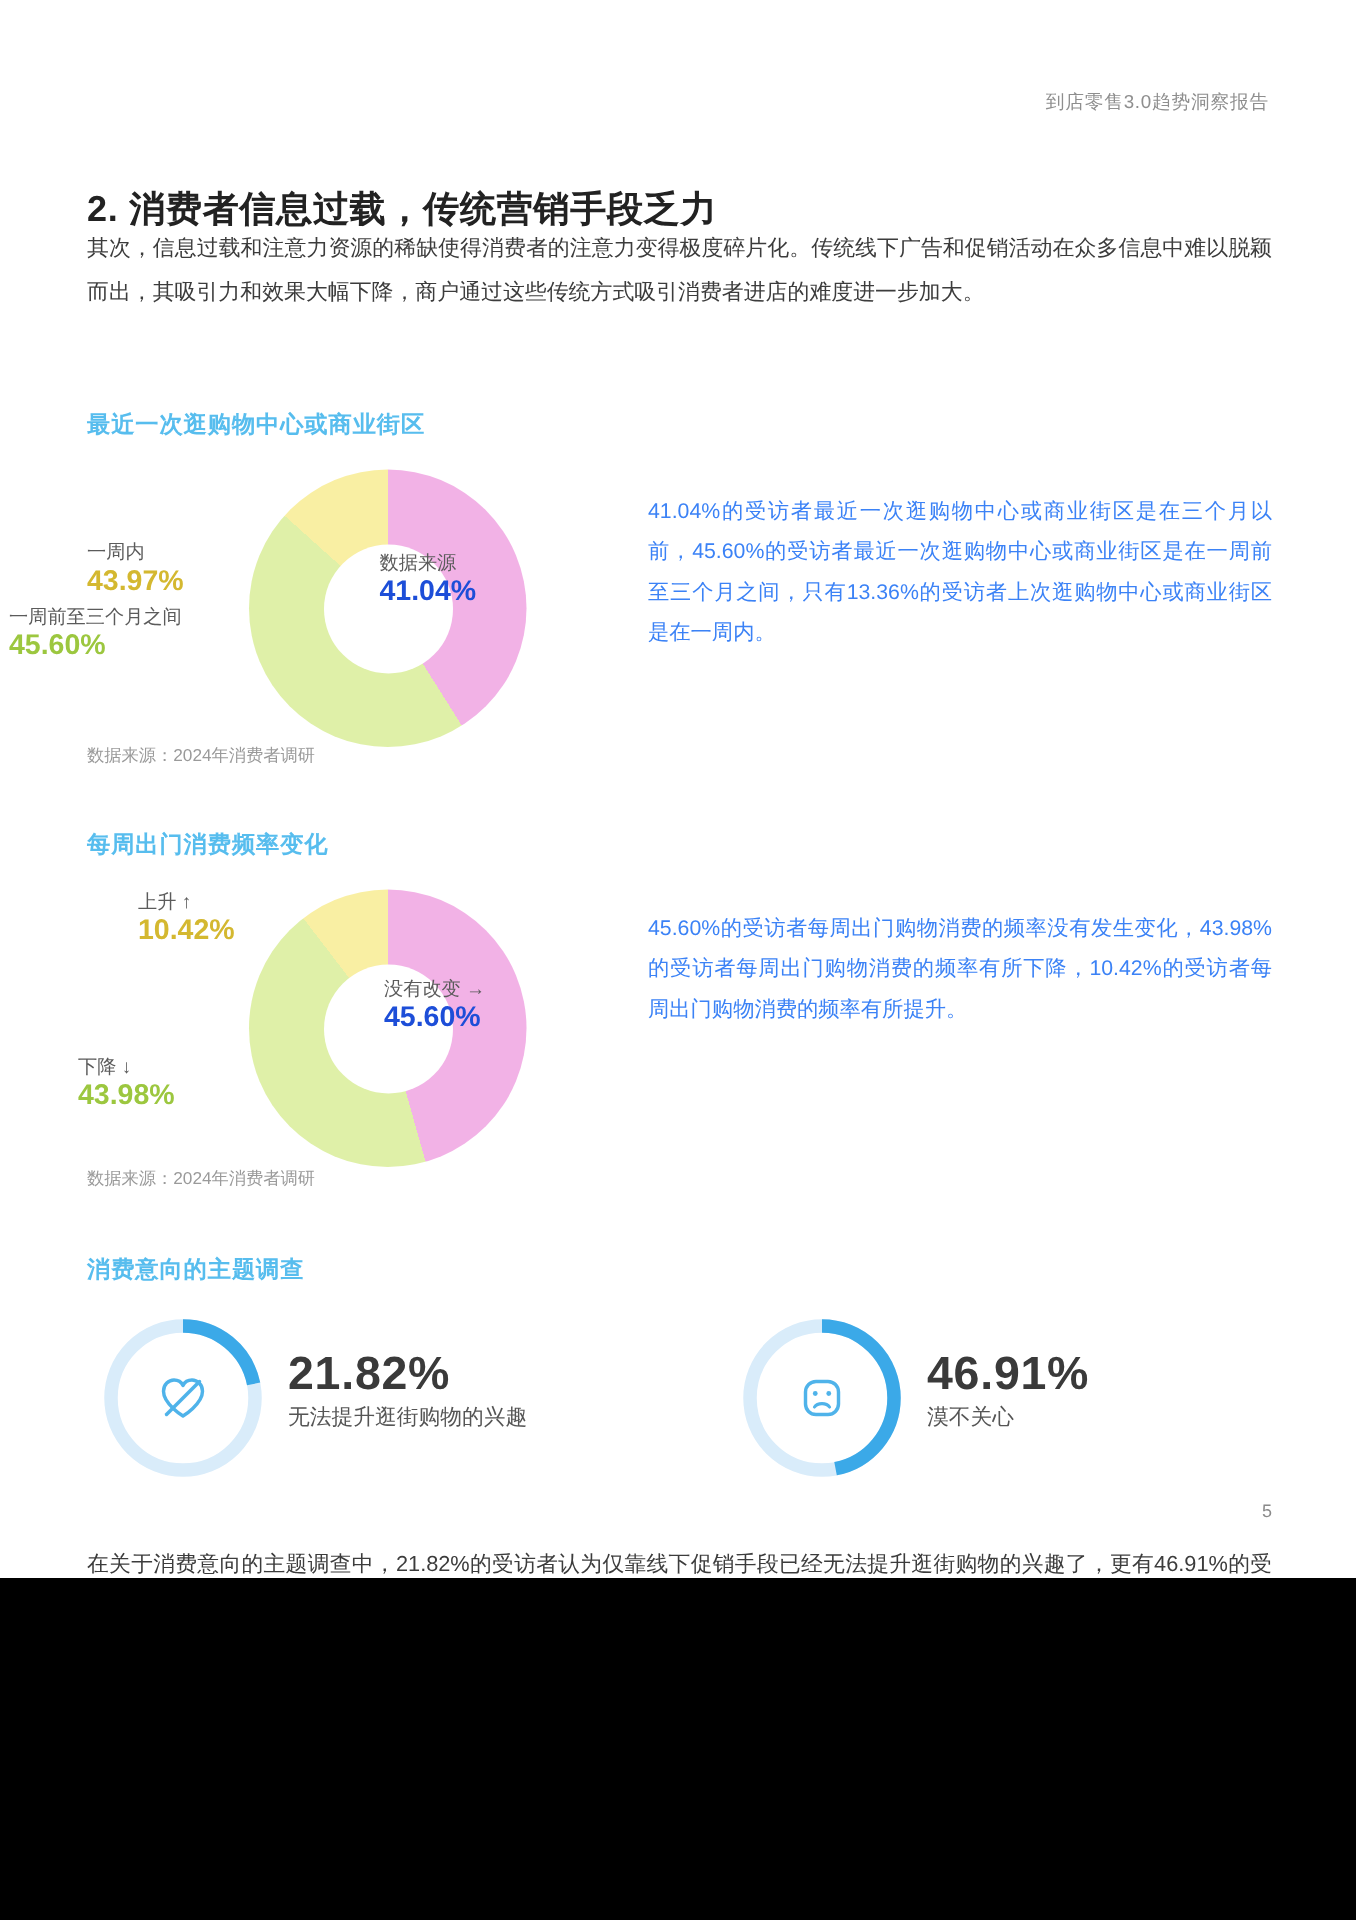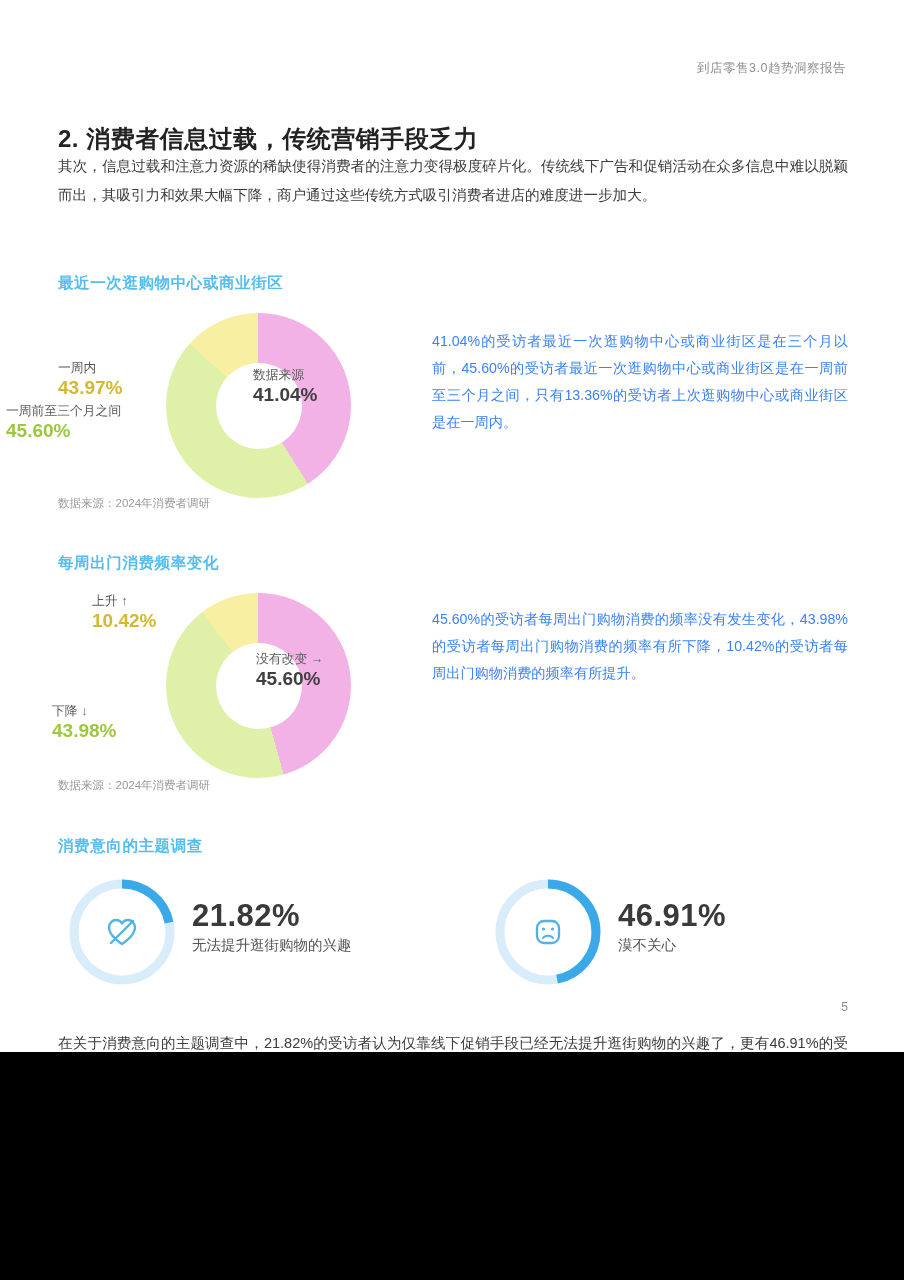--- a/index.html
+++ b/index.html
@@ -104,21 +104,21 @@
   }
   .dlabel .val {
     font-size: 19px;
     font-weight: bold;
     line-height: 23px;
     display: block;
   }
   .dlabel.right  { text-align: left; }
   .dlabel.left   { text-align: left; }
 
-  .c-pink   { color: #404040; }
+  .c-pink   { color: #1d4ed8; }
   .c-green  { color: #9cc73f; }
   .c-yellow { color: #d4b830; }
 
   .source-note {
     position: absolute;
     left: 58px;
     font-size: 11.5px;
     color: #9a9a9a;
     white-space: nowrap;
   }

